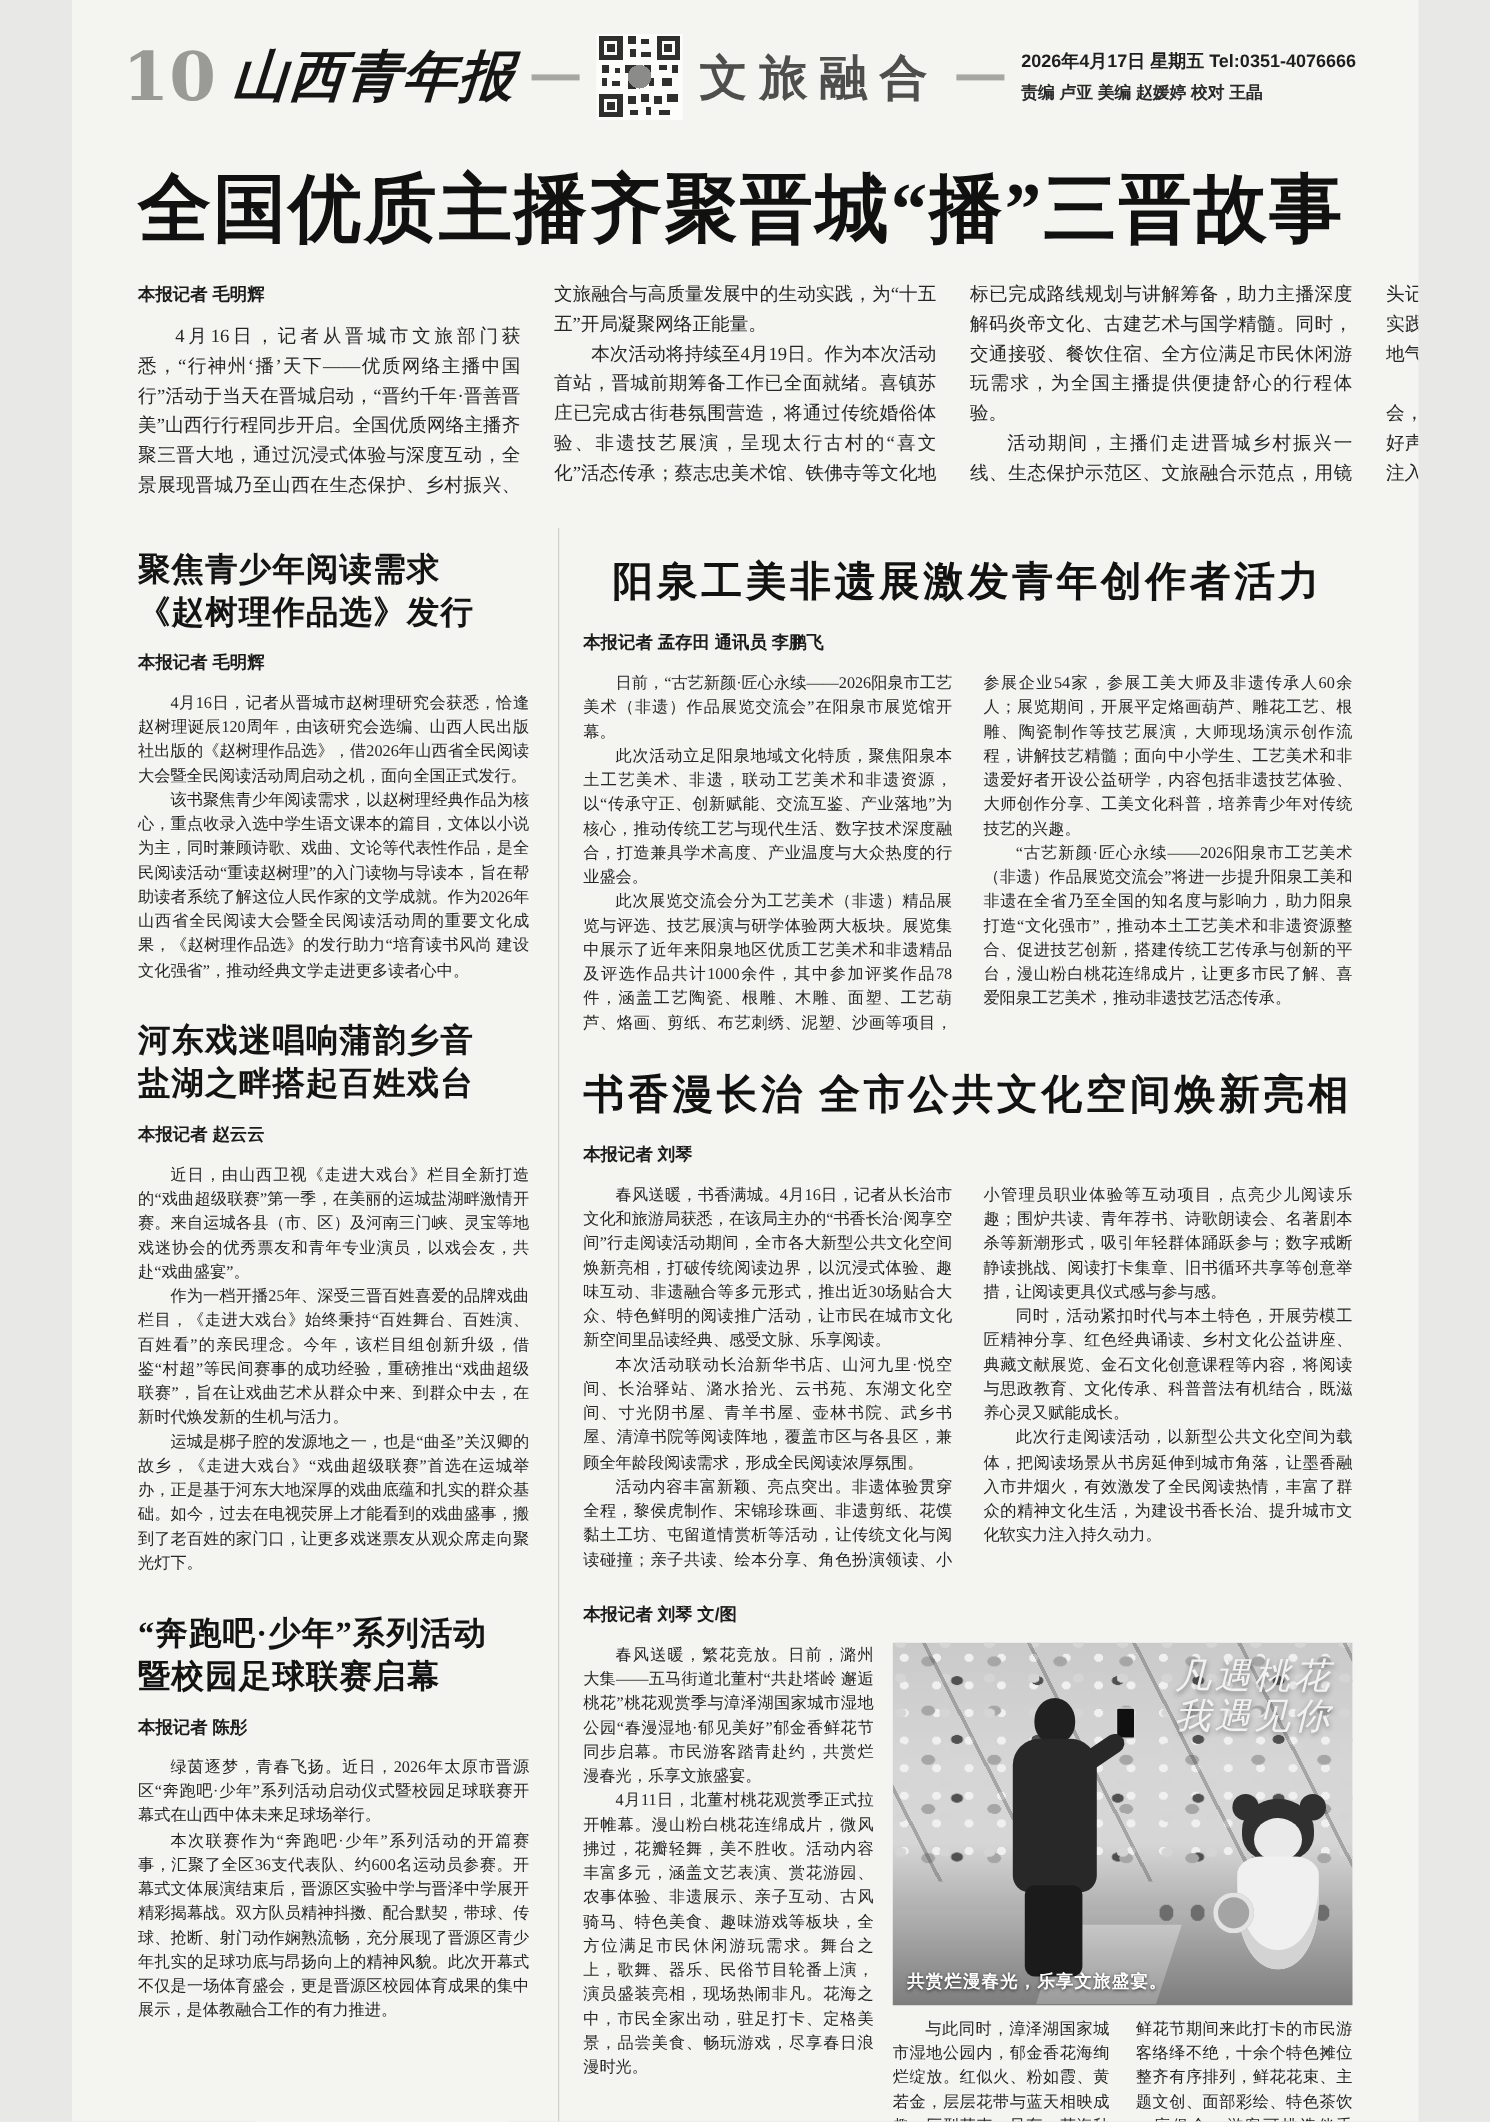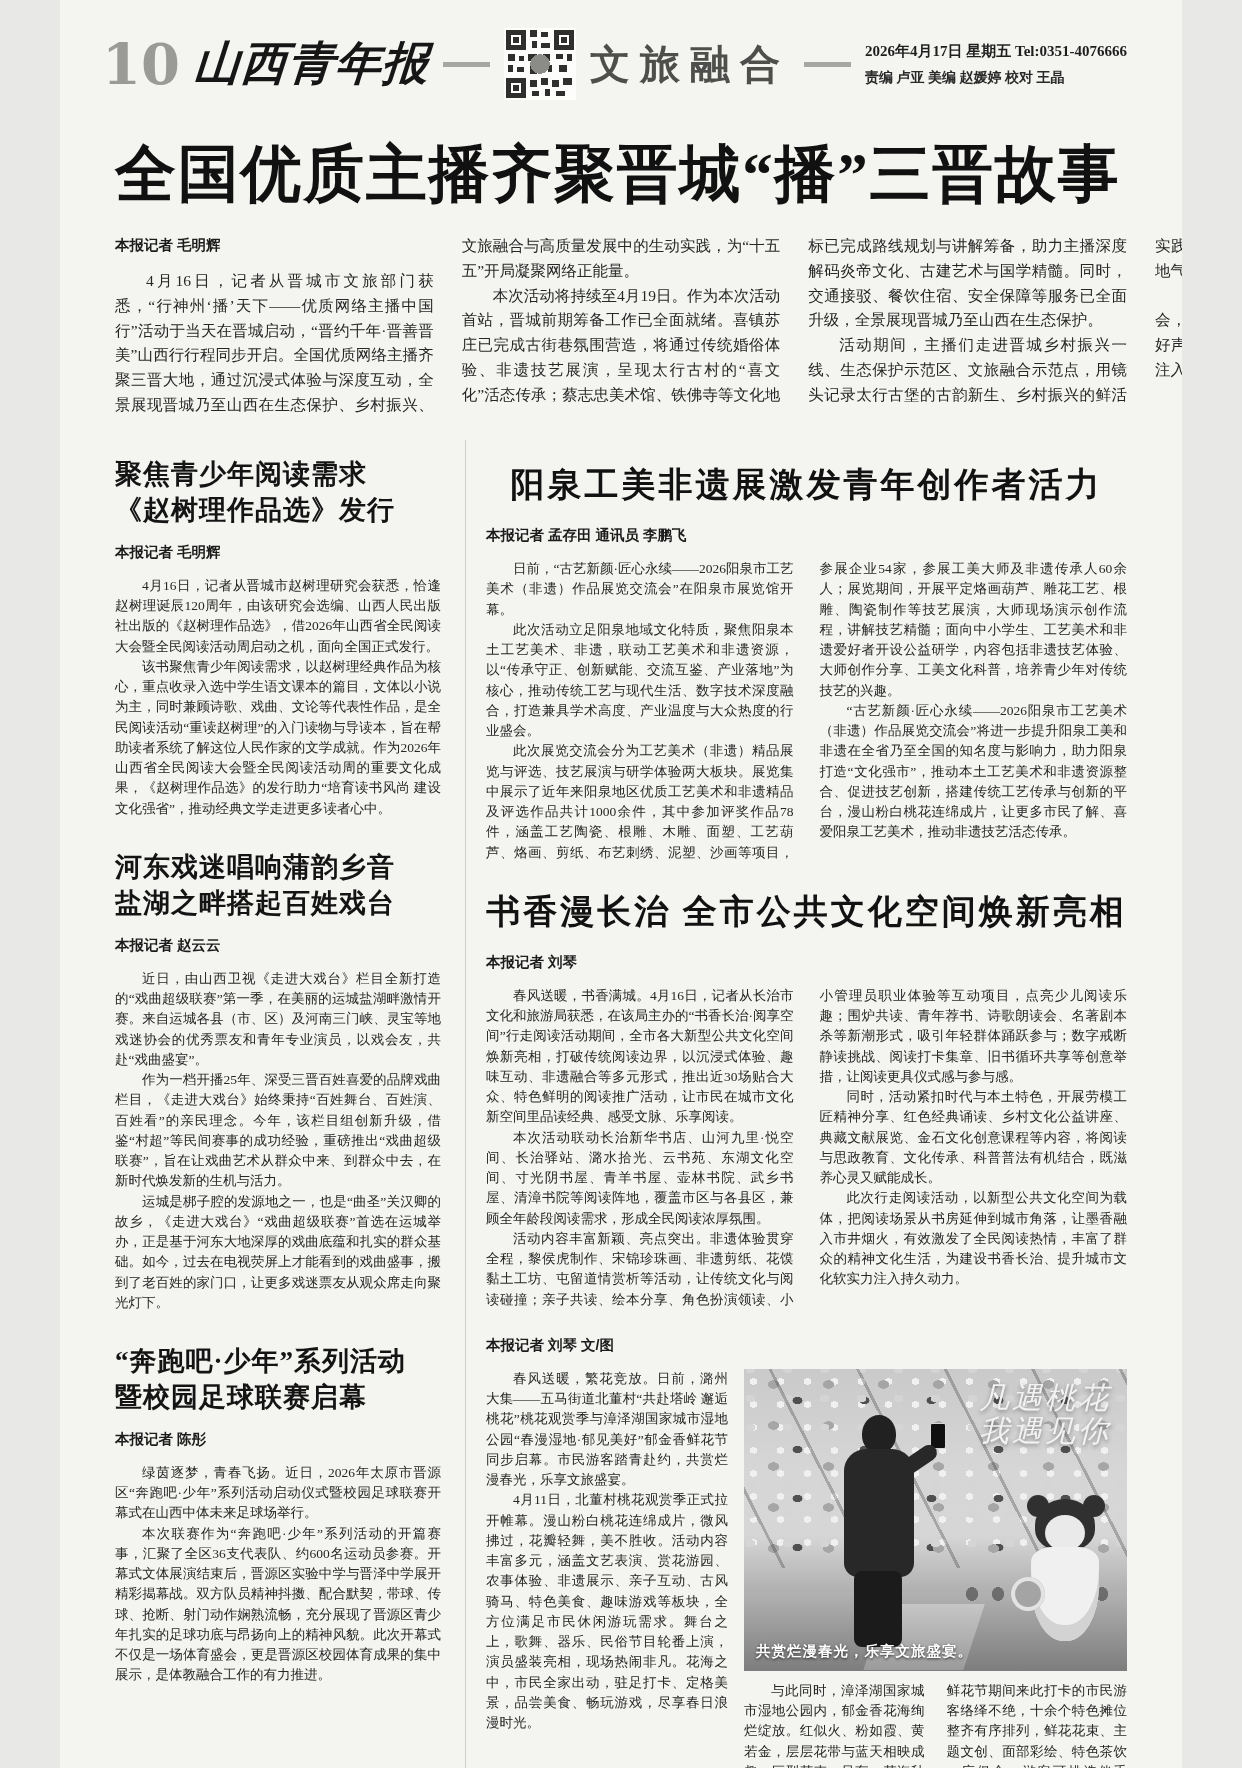--- a/index.html
+++ b/index.html
@@ -8,21 +8,21 @@
     background:#f4f4f1; color:#232323; overflow:hidden;
     font-family:"Liberation Serif","DejaVu Serif",serif;
   }
   
   .hdr { display:flex; align-items:center; padding:28px 55px 6px 42px; gap:14px; }
   .pgnum { font-size:56px; font-weight:700; color:#9a9a97; line-height:1; font-family:"DejaVu Serif",serif; }
   .masthead { font-size:46px; font-weight:900; font-style:italic; letter-spacing:1px; color:#161616; white-space:nowrap; transform:skewX(-4deg); }
   .hrule { height:5px; background:#a6a6a3; flex:1 1 auto; min-width:40px; }
   .qr { width:72px; height:72px; flex:none; }
   .section-ttl { font-size:40px; font-weight:900; color:#4e4e4c; letter-spacing:10px; white-space:nowrap; font-family:"Liberation Sans","DejaVu Sans",sans-serif; }
-  .dateblock { flex:none; text-align:left; font-family:Liberation Serif, serif; }
+  .dateblock { flex:none; text-align:left; font-family:Liberation Sans, sans-serif; }
   .dateblock .d1 { font-size:15px; font-weight:700; color:#1e1e1e; margin-bottom:8px; white-space:nowrap; }
   .dateblock .d2 { font-size:14px; font-weight:700; color:#2a2a2a; white-space:nowrap; }
   
   .lead-hl {
     margin:26px 55px 18px; font-size:62px; font-weight:900; color:#111;
     letter-spacing:2px; white-space:nowrap; transform:scaleX(.98); transform-origin:left;
     font-family:"Liberation Serif","DejaVu Serif",serif;
   }
   .lead-body { padding:0 55px; column-count:3; column-gap:28px; height:190px; overflow:hidden; }
   .lead-body p { font-size:15.5px; line-height:1.6; }
@@ -131,21 +131,21 @@
     <div class="dateblock">
       <div class="d1">2026年4月17日 星期五 Tel:0351-4076666</div>
       <div class="d2">责编 卢亚 美编 赵媛婷 校对 王晶</div>
     </div>
   </div>
 
   <div class="lead-hl">全国优质主播齐聚晋城“播”三晋故事</div>
   <div class="lead-body">
     <div class="byline">本报记者 毛明辉</div>
     <p class="bodyp">4月16日，记者从晋城市文旅部门获悉，“行神州‘播’天下——优质网络主播中国行”活动于当天在晋城启动，“晋约千年·晋善晋美”山西行行程同步开启。全国优质网络主播齐聚三晋大地，通过沉浸式体验与深度互动，全景展现晋城乃至山西在生态保护、乡村振兴、文旅融合与高质量发展中的生动实践，为“十五五”开局凝聚网络正能量。</p>
-    <p class="bodyp">本次活动将持续至4月19日。作为本次活动首站，晋城前期筹备工作已全面就绪。喜镇苏庄已完成古街巷氛围营造，将通过传统婚俗体验、非遗技艺展演，呈现太行古村的“喜文化”活态传承；蔡志忠美术馆、铁佛寺等文化地标已完成路线规划与讲解筹备，助力主播深度解码炎帝文化、古建艺术与国学精髓。同时，交通接驳、餐饮住宿、安全保障等服务已全面升级，全景展现晋城乃至山西在生态保护。</p>
+    <p class="bodyp">本次活动将持续至4月19日。作为本次活动首站，晋城前期筹备工作已全面就绪。喜镇苏庄已完成古街巷氛围营造，将通过传统婚俗体验、非遗技艺展演，呈现太行古村的“喜文化”活态传承；蔡志忠美术馆、铁佛寺等文化地标已完成路线规划与讲解筹备，助力主播深度解码炎帝文化、古建艺术与国学精髓。同时，交通接驳、餐饮住宿、全方位满足市民休闲游玩需求，为全国主播提供便捷舒心的行程体验。</p>
     <p class="bodyp">活动期间，主播们走进晋城乡村振兴一线、生态保护示范区、文旅融合示范点，用镜头记录太行古堡的古韵新生、乡村振兴的鲜活实践、康养产业的发展活力，创作传播一批接地气、有温度、具影响力的网络作品。</p>
     <p class="bodyp">“晋约千年·晋善晋美”，聚焦网络传播盛会，见证优质主播与晋城的精彩碰撞，让山西好声音、好故事传遍神州大地，为高质量发展注入源源不断的网络正能量。</p>
   </div>
 
   <div class="main">
 
     <div class="rail">
 
       <div class="rail-art">
         <div class="rail-ttl">

